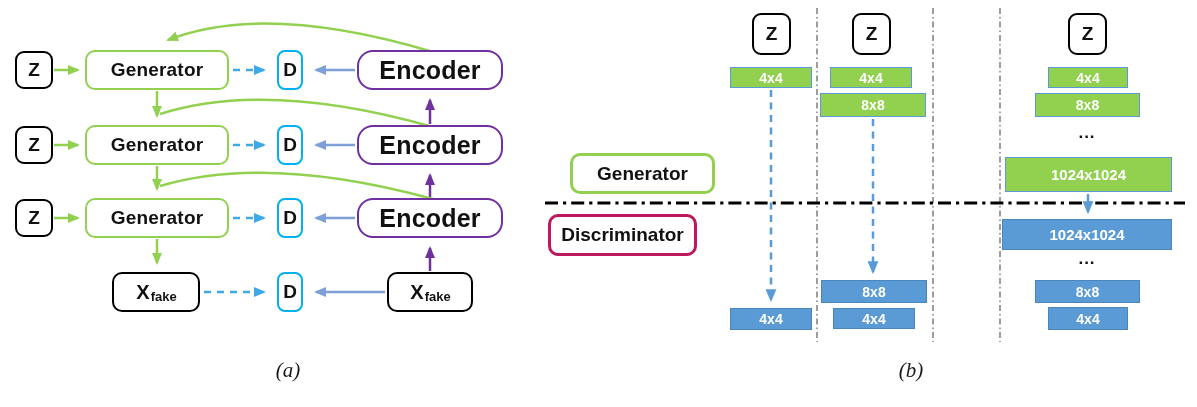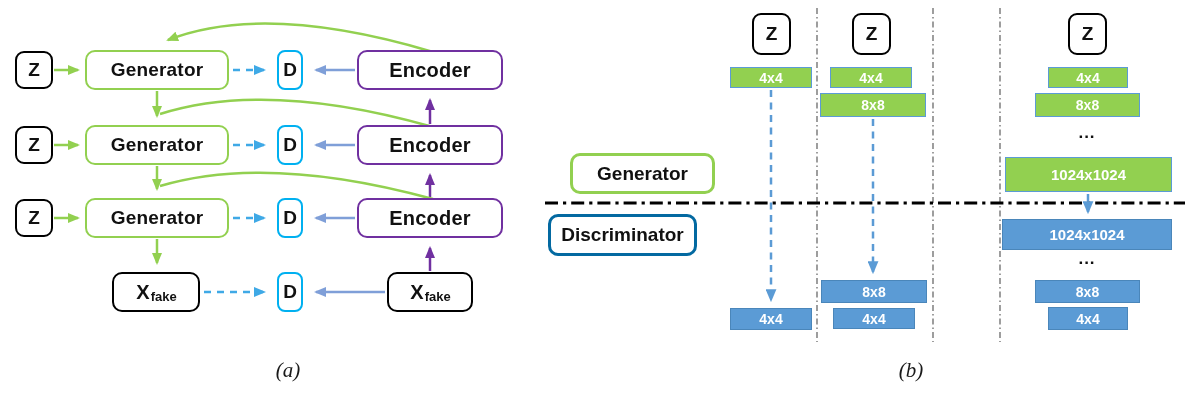--- a/index.html
+++ b/index.html
@@ -6,32 +6,32 @@
   #stage{
     position:relative;width:1197px;height:407px;background:#fff;overflow:hidden;
     font-family:"Liberation Sans",sans-serif;
   }
   #connectors{position:absolute;left:0;top:0;width:1197px;height:407px;}
   .box{position:absolute;box-sizing:border-box;display:flex;align-items:center;justify-content:center;
        background:#fff;font-weight:bold;color:#111;}
   .zbox{border:2.5px solid #000;border-radius:9px;font-size:19px;}
   .genbox{border:2.5px solid #92d050;border-radius:10px;font-size:19px;letter-spacing:.2px;}
   .dbox{border:2.5px solid #00b0f0;border-radius:8px;font-size:19px;}
-  .encbox{border:2.5px solid #7030a0;border-radius:10px;font-size:20px;letter-spacing:.2px;}
+  .encbox{border:2.5px solid #7030a0;border-radius:16px;font-size:25px;letter-spacing:.2px;}
   .xbox{border:2.5px solid #000;border-radius:10px;font-size:20px;}
   .xbox sub{font-size:13px;font-weight:bold;position:relative;top:4px;left:1px;}
   .gblock{position:absolute;box-sizing:border-box;display:flex;align-items:center;justify-content:center;
        background:#92d050;border:1.5px solid #5b9bd5;color:#fff;font-weight:bold;font-size:14px;}
   .bblock{position:absolute;box-sizing:border-box;display:flex;align-items:center;justify-content:center;
        background:#5b9bd5;border:1px solid #4a86ba;color:#fff;font-weight:bold;font-size:14px;}
   .big{font-size:15px;}
   .legend{position:absolute;box-sizing:border-box;display:flex;align-items:center;justify-content:center;
        background:#fff;font-weight:bold;font-size:19px;color:#111;border-radius:10px;}
   .legend.gen{border:3px solid #92d050;}
-  .legend.disc{border:3px solid #0369a1;}
+  .legend.disc{border:3px solid #be185d;}
   .dots{position:absolute;font-weight:bold;font-size:17px;color:#111;letter-spacing:1px;line-height:10px;text-align:center;}
   .caption{position:absolute;width:100px;text-align:center;font-family:"Liberation Serif",serif;
        font-style:italic;font-size:21px;color:#1a1a1a;}
 </style>
 </head>
 <body>
 
 <div id="stage">
 
   <svg id="connectors" viewBox="0 0 1197 407" xmlns="http://www.w3.org/2000/svg">

